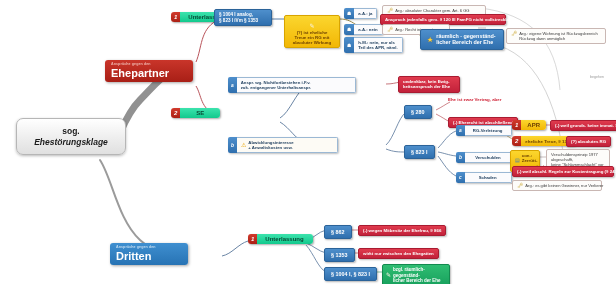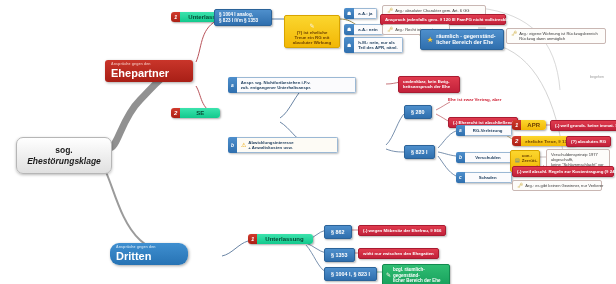--- a/index.html
+++ b/index.html
@@ -176,21 +176,21 @@
     <path d="M306 245 C 314 254, 318 268, 326 272" stroke="#6a85a5" stroke-width=".9" fill="none"></path>
 
     <path d="M352 230 L 360 230" stroke="#b9535a" stroke-width=".7" fill="none"></path>
     <path d="M352 253 L 360 253" stroke="#b9535a" stroke-width=".7" fill="none"></path>
     <path d="M376 272 L 384 272" stroke="#4a9e72" stroke-width=".7" fill="none"></path>
 
     <path d="M500 46 C 540 60, 560 110, 566 176" stroke="#c0c0c0" stroke-width=".7" fill="none"></path>
     <path d="M480 8 C 530 14, 556 40, 560 90" stroke="#c0c0c0" stroke-width=".6" fill="none"></path>
   </svg>
 
-  <div class="node root" style="left:16px;top:137px;width:96px;">
+  <div class="node root" style="left:16px;top:118px;width:110px;">
     <span class="l1">sog.</span>
     <span class="l2">Ehestörungsklage</span>
   </div>
 
   <div class="node branch branch-red" style="left:105px;top:60px;width:88px;">
     <span class="sub">Ansprüche gegen den</span>
     <span class="ttl">Ehepartner</span>
   </div>
 
   <div class="node numbox" style="left:171px;top:12px;">
@@ -302,21 +302,21 @@
   </div>
   <div class="node plain" style="left:546px;top:149px;width:64px;white-space:pre-line;">Verschuldensprinzip 1977 abgeschafft,
 keine "Schlammschlacht" vor Gericht gewollt</div>
 
   <div class="node redbox" style="left:512px;top:166px;width:102px;">(-) weil abschl. Regeln zur Kostentragung (§ 243) im FamFG</div>
   <div class="node plain" style="left:512px;top:180px;width:90px;">
     <span class="ic keyic">🗝</span>
     <span>Arg.: es gibt keinen Gewinner, nur Verlierer</span>
   </div>
 
-  <div class="node branch branch-blue" style="left:110px;top:243px;width:78px;border-radius:9px;">
+  <div class="node branch branch-blue" style="left:110px;top:243px;width:78px;">
     <span class="sub">Ansprüche gegen den</span>
     <span class="ttl">Dritten</span>
   </div>
 
   <div class="node numbox" style="left:248px;top:234px;">
     <span class="num">1</span>
     <span class="lab">Unterlassung</span>
   </div>
 
   <div class="node blue big" style="left:324px;top:225px;">§ 862</div>

